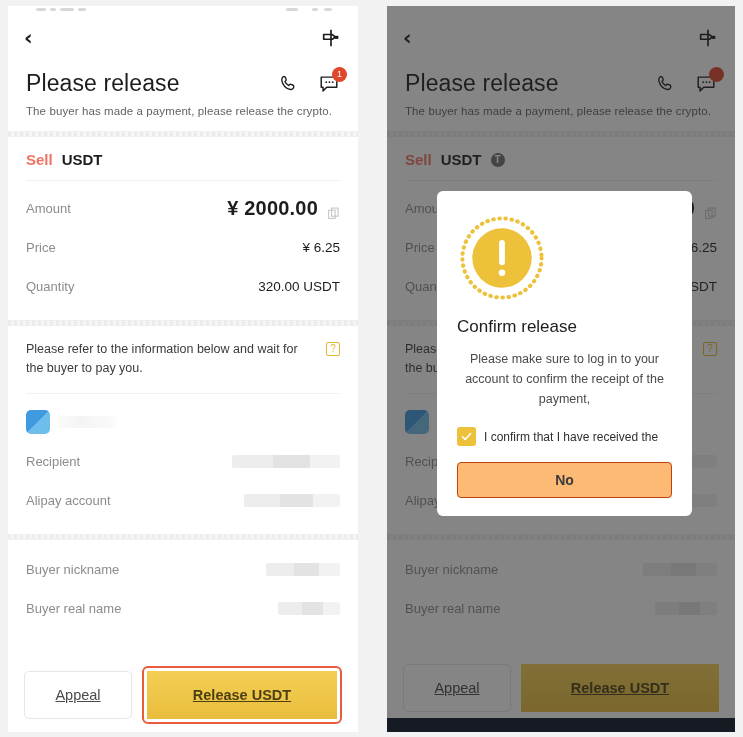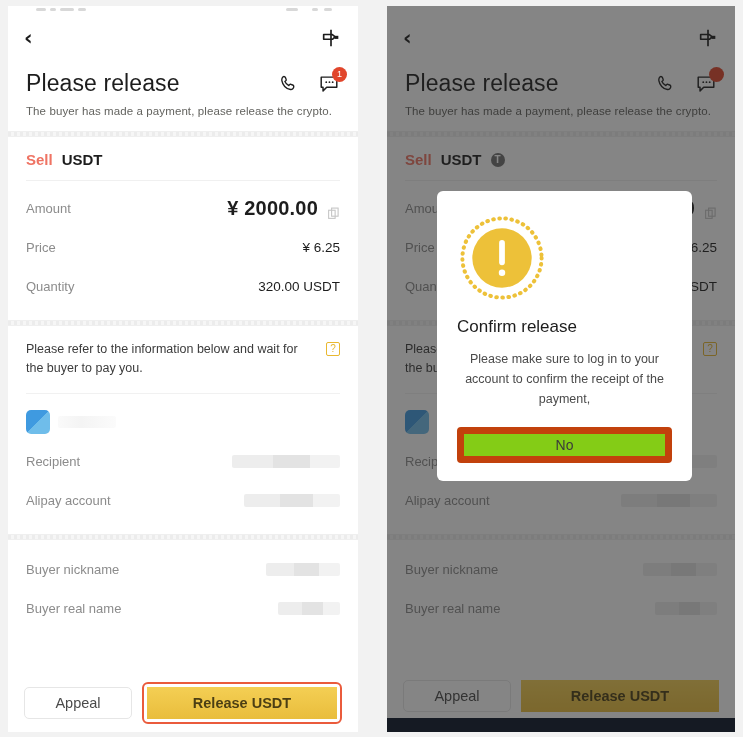--- a/index.html
+++ b/index.html
@@ -125,22 +125,22 @@
 
   
   .buyer-block { padding: 10px 18px 0 18px; }
 
   
   .footer {
     position:absolute; left:0; right:0; bottom: 8px;
     padding: 0 16px; display:flex; align-items:center; gap: 10px;
   }
   .btn {
-    height: 32px; border-radius: 5px; font-size: 14.5px;
-    display:flex; align-items:center; justify-content:center; cursor:pointer;
+    height: 48px; border-radius: 5px; font-size: 14.5px;
+    display:flex; align-items:center; justify-content:center; cursor:pointer;text-decoration:underline;
   }
   .btn-appeal {
     flex: 0 0 108px; border: 1px solid #e6e6e6; background:#fff; color:#4a4a4a;
   }
   .btn-release {
     flex: 1; color: #4c3f14; font-weight: 600;
     background: linear-gradient(180deg,#f4cf54 0%, #e9bd3c 100%);
   }
   .release-wrap {
     flex: 1; border: 2px solid #ea5b3c; border-radius: 6px; padding: 3px;
@@ -181,21 +181,21 @@
     flex:none; width: 19px; height: 19px; border-radius: 3px;
     background: #edc139; display:flex; align-items:center; justify-content:center;
     cursor:pointer;
   }
   .confirm-label { font-size: 12px; color: #2f2f2f; white-space: nowrap; }
   .modal-btns { display:flex; gap: 10px; align-self:stretch; }
   .mbtn {
     flex:1; height: 36px; border-radius: 4px; font-size: 14px;
     display:flex; align-items:center; justify-content:center; cursor:pointer;
   }
-  .mbtn-no { border:7px solid #c2410c; background:#84cc16; color:#3b3b3b; }
+  .mbtn-no { border:1px solid #c2410c; background:#fdba74; color:#3b3b3b;font-weight:bold; }
   .mbtn-confirm {
     background: linear-gradient(180deg,#f3cd51 0%, #e9bd3c 100%);
     color:#3d3313; font-weight: 700;
   }
 </style>
 </head>
 <body>
 
 <div class="stage">
 
@@ -442,20 +442,28 @@
         <svg class="warn-icon" viewBox="0 0 100 100">
           <circle cx="50" cy="50" r="44" fill="none" stroke="#edc139" stroke-width="4.5" stroke-linecap="round" stroke-dasharray="0.6 6.2"></circle>
           <circle cx="50" cy="50" r="33" fill="#edc139"></circle>
           <rect x="46.8" y="30" width="6.4" height="28" rx="3.2" fill="#fff"></rect>
           <circle cx="50" cy="66.5" r="3.6" fill="#fff"></circle>
         </svg>
 
         <div class="modal-title">Confirm release</div>
         <div class="modal-text">Please make sure to log in to your account to confirm the receipt of the payment,</div>
 
+        <div class="confirm-line">
+          <div class="checkbox">
+            <svg viewBox="0 0 24 24" width="13" height="13">
+              <path d="M4.5 12.5l5 5 10-11" fill="none" stroke="#fff" stroke-width="3" stroke-linecap="round" stroke-linejoin="round"></path>
+            </svg>
+          </div>
+          <div class="confirm-label">I confirm that I have received the</div>
+        </div>
 
         <div class="modal-btns">
           <div class="mbtn mbtn-no">No</div>
         </div>
       </div>
 
     </div>
   </div>
 
 </div>

